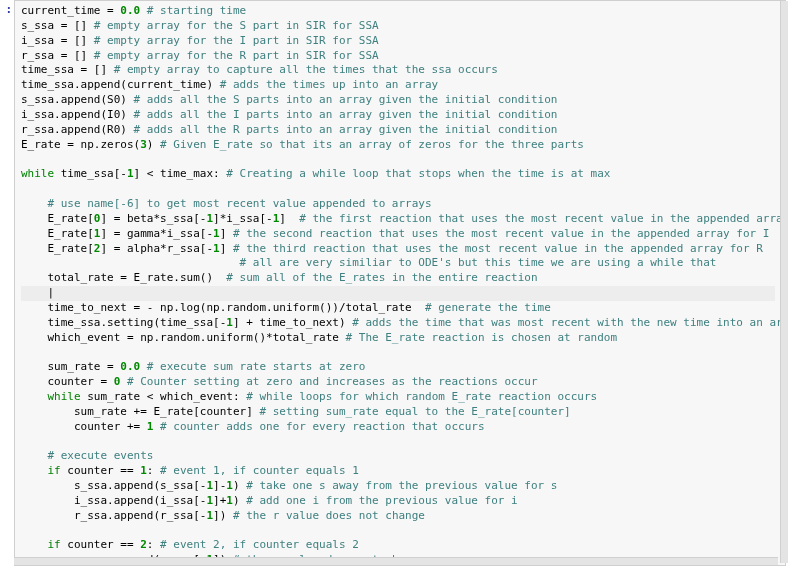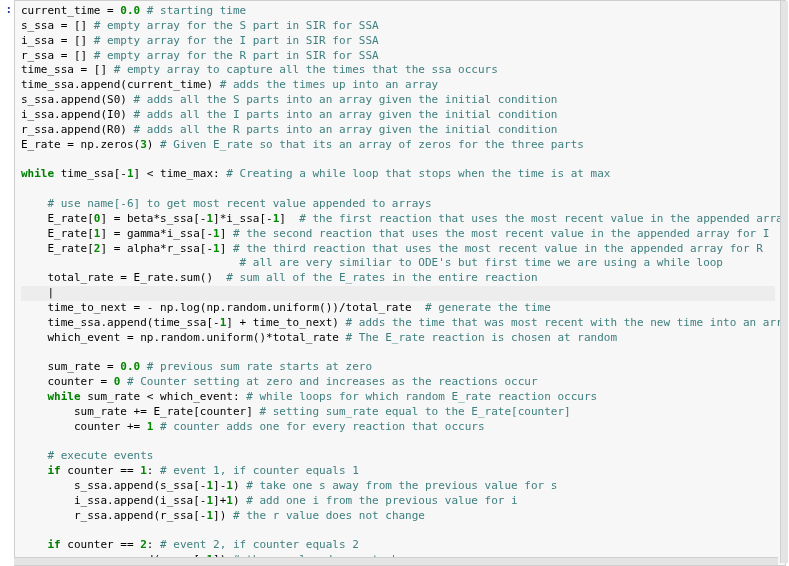--- a/index.html
+++ b/index.html
@@ -66,21 +66,21 @@
     font-family: inherit;
     font-size: 11px;
   }
   .cursor-line {
     background: #ededed;
     display: inline-block;
     width: calc(100% - 10px);
   }
   
   .num  { color: #008800; font-weight: bold; }       
-  .kw   { color: #008000; font-weight: bold; } 
+  .kw   { color: #008000; font-weight: normal; } 
   .cmt  { color: #408080; }
   .plain{ color: #000000; }
 </style>
 </head>
 <body>
 
 <div class="page">
 
   <div class="prompt">
     <span>:</span>
@@ -97,28 +97,28 @@
 <span class="plain">i_ssa.append(I0) </span><span class="cmt"># adds all the I parts into an array given the initial condition</span>
 <span class="plain">r_ssa.append(R0) </span><span class="cmt"># adds all the R parts into an array given the initial condition</span>
 <span class="plain">E_rate = np.zeros(</span><span class="num">3</span><span class="plain">) </span><span class="cmt"># Given E_rate so that its an array of zeros for the three parts</span>
 <span class="plain"></span>
 <span class="kw">while</span><span class="plain"> time_ssa[-</span><span class="num">1</span><span class="plain">] &lt; time_max: </span><span class="cmt"># Creating a while loop that stops when the time is at max</span>
 <span class="plain"></span>
 <span class="plain">    </span><span class="cmt"># use name[-6] to get most recent value appended to arrays</span>
 <span class="plain">    E_rate[</span><span class="num">0</span><span class="plain">] = beta*s_ssa[-</span><span class="num">1</span><span class="plain">]*i_ssa[-</span><span class="num">1</span><span class="plain">]  </span><span class="cmt"># the first reaction that uses the most recent value in the appended array for S and I</span>
 <span class="plain">    E_rate[</span><span class="num">1</span><span class="plain">] = gamma*i_ssa[-</span><span class="num">1</span><span class="plain">] </span><span class="cmt"># the second reaction that uses the most recent value in the appended array for I</span>
 <span class="plain">    E_rate[</span><span class="num">2</span><span class="plain">] = alpha*r_ssa[-</span><span class="num">1</span><span class="plain">] </span><span class="cmt"># the third reaction that uses the most recent value in the appended array for R</span>
-<span class="plain">                                 </span><span class="cmt"># all are very similiar to ODE's but first time we are using a while loop</span>
+<span class="plain">                                 </span><span class="cmt"># all are very similiar to ODE's but this time we are using a while that</span>
 <span class="plain">    total_rate = E_rate.sum()  </span><span class="cmt"># sum all of the E_rates in the entire reaction</span>
 <span class="cursor-line"><span class="plain">    |</span></span>
 <span class="plain">    time_to_next = - np.log(np.random.uniform())/total_rate  </span><span class="cmt"># generate the time</span>
-<span class="plain">    time_ssa.append(time_ssa[-</span><span class="num">1</span><span class="plain">] + time_to_next) </span><span class="cmt"># adds the time that was most recent with the new time into an array</span>
+<span class="plain">    time_ssa.setting(time_ssa[-</span><span class="num">1</span><span class="plain">] + time_to_next) </span><span class="cmt"># adds the time that was most recent with the new time into an array</span>
 <span class="plain">    which_event = np.random.uniform()*total_rate </span><span class="cmt"># The E_rate reaction is chosen at random</span>
 <span class="plain"></span>
-<span class="plain">    sum_rate = </span><span class="num">0.0</span><span class="plain"> </span><span class="cmt"># previous sum rate starts at zero</span>
+<span class="plain">    sum_rate = </span><span class="num">0.0</span><span class="plain"> </span><span class="cmt"># execute sum rate starts at zero</span>
 <span class="plain">    counter = </span><span class="num">0</span><span class="plain"> </span><span class="cmt"># Counter setting at zero and increases as the reactions occur</span>
 <span class="plain">    </span><span class="kw">while</span><span class="plain"> sum_rate &lt; which_event: </span><span class="cmt"># while loops for which random E_rate reaction occurs</span>
 <span class="plain">        sum_rate += E_rate[counter] </span><span class="cmt"># setting sum_rate equal to the E_rate[counter]</span>
 <span class="plain">        counter += </span><span class="num">1</span><span class="plain"> </span><span class="cmt"># counter adds one for every reaction that occurs</span>
 <span class="plain"></span>
 <span class="plain">    </span><span class="cmt"># execute events</span>
 <span class="plain">    </span><span class="kw">if</span><span class="plain"> counter == </span><span class="num">1</span><span class="plain">: </span><span class="cmt"># event 1, if counter equals 1</span>
 <span class="plain">        s_ssa.append(s_ssa[-</span><span class="num">1</span><span class="plain">]-</span><span class="num">1</span><span class="plain">) </span><span class="cmt"># take one s away from the previous value for s</span>
 <span class="plain">        i_ssa.append(i_ssa[-</span><span class="num">1</span><span class="plain">]+</span><span class="num">1</span><span class="plain">) </span><span class="cmt"># add one i from the previous value for i</span>
 <span class="plain">        r_ssa.append(r_ssa[-</span><span class="num">1</span><span class="plain">]) </span><span class="cmt"># the r value does not change</span>

